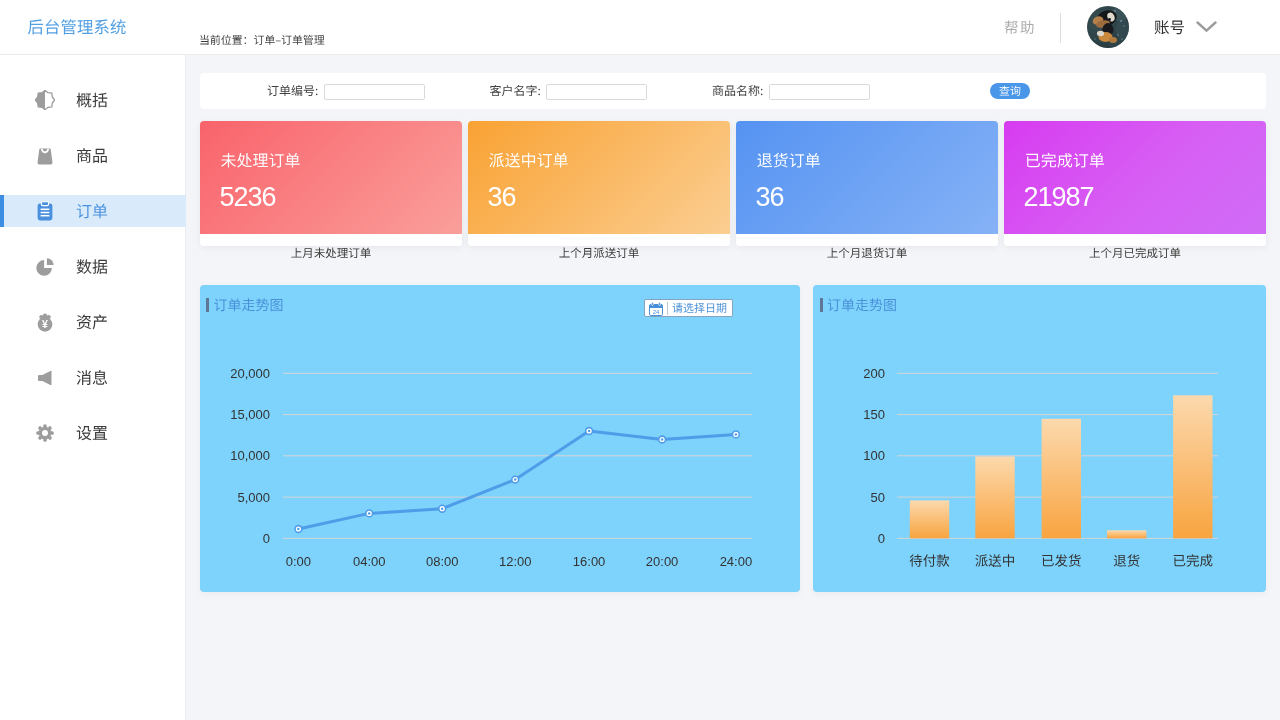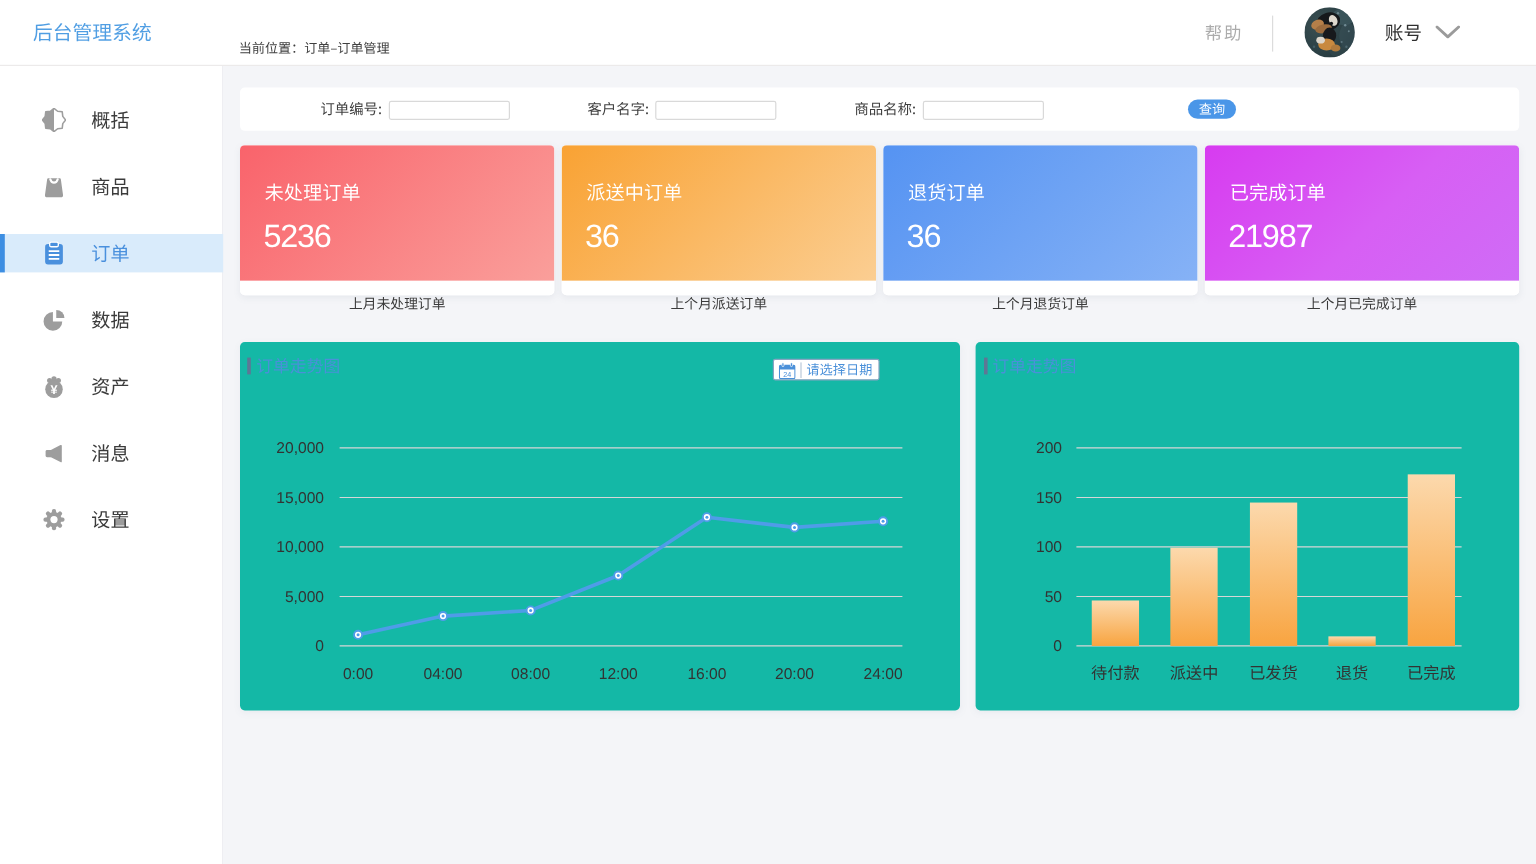--- a/index.html
+++ b/index.html
@@ -18,21 +18,21 @@
 .sinput{top:84px;width:101px;height:16px;background:#fff;border:1px solid #d9d9d9;border-radius:2px;}
 #qbtn{left:990px;top:83px;width:40px;height:16px;background:#4a96e8;border-radius:8px;}
 .card{top:121px;width:262px;height:125px;border-radius:4px;overflow:hidden;background:#fff;box-shadow:0 2px 6px rgba(120,130,150,0.10);}
 .card .grad{position:absolute;left:0;top:0;width:262px;height:112.5px;}
 .card .t2{position:absolute;left:19.5px;top:63.2px;font-size:27px;line-height:27px;color:#fff;letter-spacing:-1px;}
 .card .ft{position:absolute;left:0;top:112.5px;width:262px;height:38.5px;background:#fff;}
 #card1{left:200px;}   #card1 .grad{background:linear-gradient(135deg,#f9636b 0%,#fa9f9b 100%);}
 #card2{left:468px;}   #card2 .grad{background:linear-gradient(135deg,#f9a233 0%,#fbce92 100%);}
 #card3{left:736px;}   #card3 .grad{background:linear-gradient(135deg,#5593f2 0%,#86b2f6 100%);}
 #card4{left:1004px;}  #card4 .grad{background:linear-gradient(135deg,#d73bf0 0%,#d75ff4 55%,#cf6cf6 100%);}
-.panel{top:285px;height:307px;background:#14b8a6;border-radius:4px;box-shadow:0 2px 6px rgba(120,130,150,0.08);}
+.panel{top:285px;height:307px;background:#7dd3fc;border-radius:4px;box-shadow:0 2px 6px rgba(120,130,150,0.08);}
 #panelL{left:200px;width:600px;}
 #panelR{left:813px;width:453px;}
 .pbar{position:absolute;top:298px;width:3px;height:14px;background:#5e7795;}
 #datebtn{left:644px;top:299px;width:89px;height:18px;border:1px solid #86a4c2;border-radius:2px;background:#fff;}
 #datebtn .dsep{position:absolute;left:22px;top:2px;width:1px;height:13px;background:#b9c9da;}
 .chart{position:absolute;left:0;top:0;}
 #overlay{position:absolute;left:0;top:0;width:1280px;height:720px;pointer-events:none;}
 </style>
 </head>
 <body>

